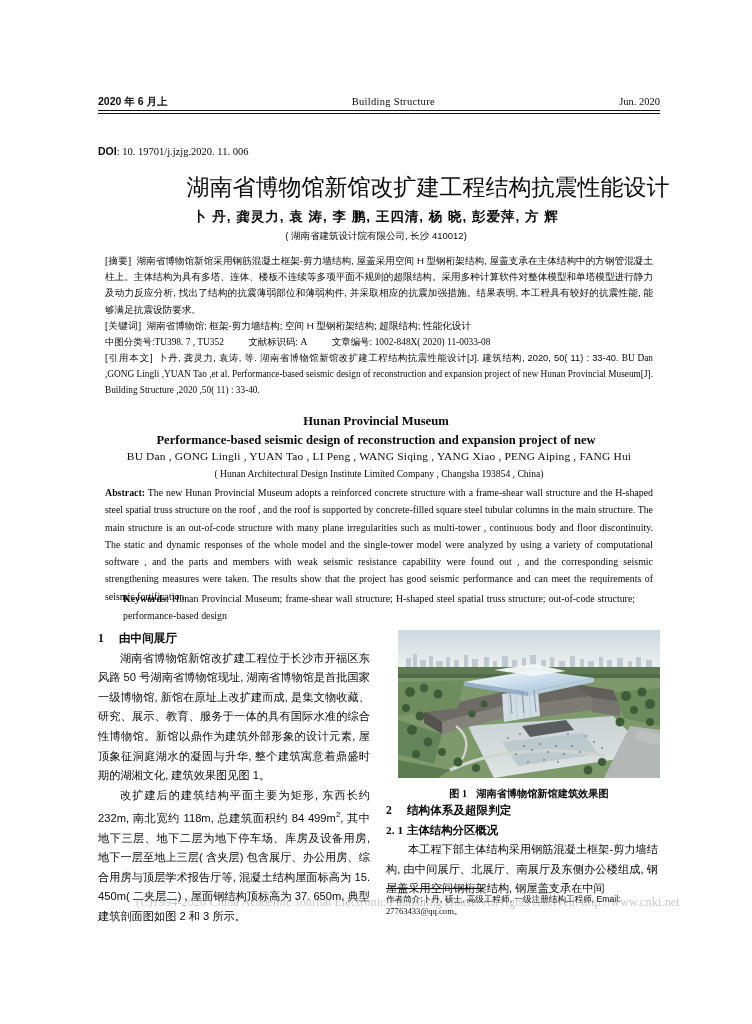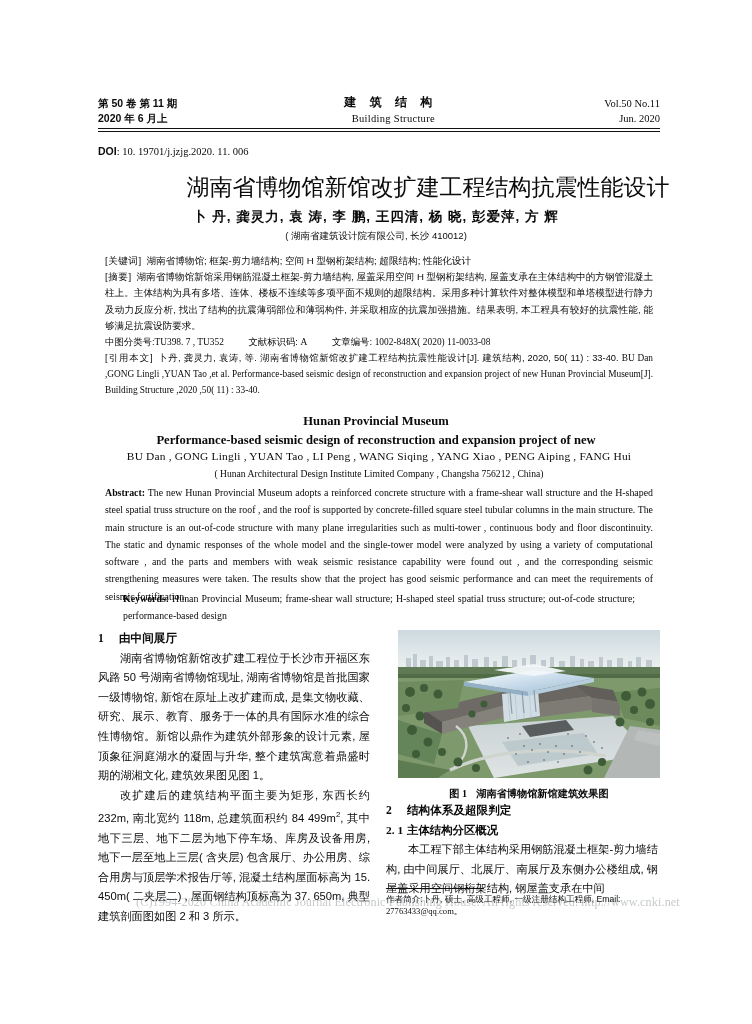--- a/index.html
+++ b/index.html
@@ -243,55 +243,50 @@
     pointer-events: none;
   }
 </style>
 </head>
 <body>
 
 <div class="page">
 
   <div class="runhead">
     <div class="runhead-row">
-      <div class="rh-left">第 50 卷 第 11 期</div>
-      <div class="rh-mid-cn">建 筑 结 构</div>
-      <div class="rh-right">Vol.50 No.11</div>
-    </div>
-    <div class="runhead-row">
       <div class="rh-left">2020 年 6 月上</div>
       <div class="rh-mid-en">Building Structure</div>
       <div class="rh-right">Jun. 2020</div>
     </div>
     <div class="rule-double"></div>
   </div>
 
   <div class="doi"><b>DOI</b><span>: 10. 19701/j.jzjg.2020. 11. 006</span></div>
 
   <div class="title-cn">湖南省博物馆新馆改扩建工程结构抗震性能设计</div>
   <div class="authors-cn">卜 丹, 龚灵力, 袁 涛, 李 鹏, 王四清, 杨 晓, 彭爱萍, 方 辉</div>
   <div class="affil-cn">( 湖南省建筑设计院有限公司, 长沙 410012)</div>
 
   <div class="abs-cn">
+    <p><span class="lbl">[摘要]</span> <span>湖南省博物馆新馆采用钢筋混凝土框架-剪力墙结构, 屋盖采用空间 H 型钢桁架结构, 屋盖支承在主体结构中的方钢管混凝土柱上。主体结构为具有多塔、连体、楼板不连续等多项平面不规则的超限结构。采用多种计算软件对整体模型和单塔模型进行静力及动力反应分析, 找出了结构的抗震薄弱部位和薄弱构件, 并采取相应的抗震加强措施。结果表明, 本工程具有较好的抗震性能, 能够满足抗震设防要求。</span></p>
     <p><span class="lbl">[关键词]</span> <span>湖南省博物馆; 框架-剪力墙结构; 空间 H 型钢桁架结构; 超限结构; 性能化设计</span></p>
-    <p><span class="lbl">[摘要]</span> <span>湖南省博物馆新馆采用钢筋混凝土框架-剪力墙结构, 屋盖采用空间 H 型钢桁架结构, 屋盖支承在主体结构中的方钢管混凝土柱上。主体结构为具有多塔、连体、楼板不连续等多项平面不规则的超限结构。采用多种计算软件对整体模型和单塔模型进行静力及动力反应分析, 找出了结构的抗震薄弱部位和薄弱构件, 并采取相应的抗震加强措施。结果表明, 本工程具有较好的抗震性能, 能够满足抗震设防要求。</span></p>
     <p class="meta-line">
       <span class="seg"><span>中图分类号:</span><span class="num-lat">TU398. 7 , TU352</span></span>
       <span class="seg"><span>文献标识码:</span>&nbsp;<span class="num-lat">A</span></span>
       <span class="seg"><span>文章编号:</span>&nbsp;<span class="num-lat">1002-848X( 2020) 11-0033-08</span></span>
     </p>
     <p class="cite-block"><span class="lbl">[引用本文]</span> <span>卜丹, 龚灵力, 袁涛, 等. 湖南省博物馆新馆改扩建工程结构抗震性能设计[J]. 建筑结构, 2020, 50( 11) : 33-40.</span> <span class="cite-en">BU Dan ,GONG Lingli ,YUAN Tao ,et al. Performance-based seismic design of reconstruction and expansion project of new Hunan Provincial Museum[J]. Building Structure ,2020 ,50( 11) : 33-40.</span></p>
   </div>
 
   <div class="title-en">
     <div>Hunan Provincial Museum</div>
     <div>Performance-based seismic design of reconstruction and expansion project of new</div>
   </div>
   <div class="authors-en">BU Dan , GONG Lingli , YUAN Tao , LI Peng , WANG Siqing , YANG Xiao , PENG Aiping , FANG Hui</div>
-  <div class="affil-en">( Hunan Architectural Design Institute Limited Company , Changsha 756212 , China)</div>
+  <div class="affil-en">( Hunan Architectural Design Institute Limited Company , Changsha 193854 , China)</div>
 
   <div class="abs-en">
     <p><b>Abstract:</b> <span>The new Hunan Provincial Museum adopts a reinforced concrete structure with a frame-shear wall structure and the H-shaped steel spatial truss structure on the roof , and the roof is supported by concrete-filled square steel tubular columns in the main structure. The main structure is an out-of-code structure with many plane irregularities such as multi-tower , continuous body and floor discontinuity. The static and dynamic responses of the whole model and the single-tower model were analyzed by using a variety of computational software , and the parts and members with weak seismic resistance capability were found out , and the corresponding seismic strengthening measures were taken. The results show that the project has good seismic performance and can meet the requirements of seismic fortification.</span></p>
   </div>
   <div class="kw-en">
     <p style="margin:18px"><b>Keywords:</b> <span>Hunan Provincial Museum;  frame-shear wall structure;  H-shaped steel spatial truss structure;  out-of-code structure;  performance-based design</span></p>
   </div>
 
   <div class="col col-left">
     <p class="h1"><span class="num num-lat">1</span><span>由中间展厅</span></p>

